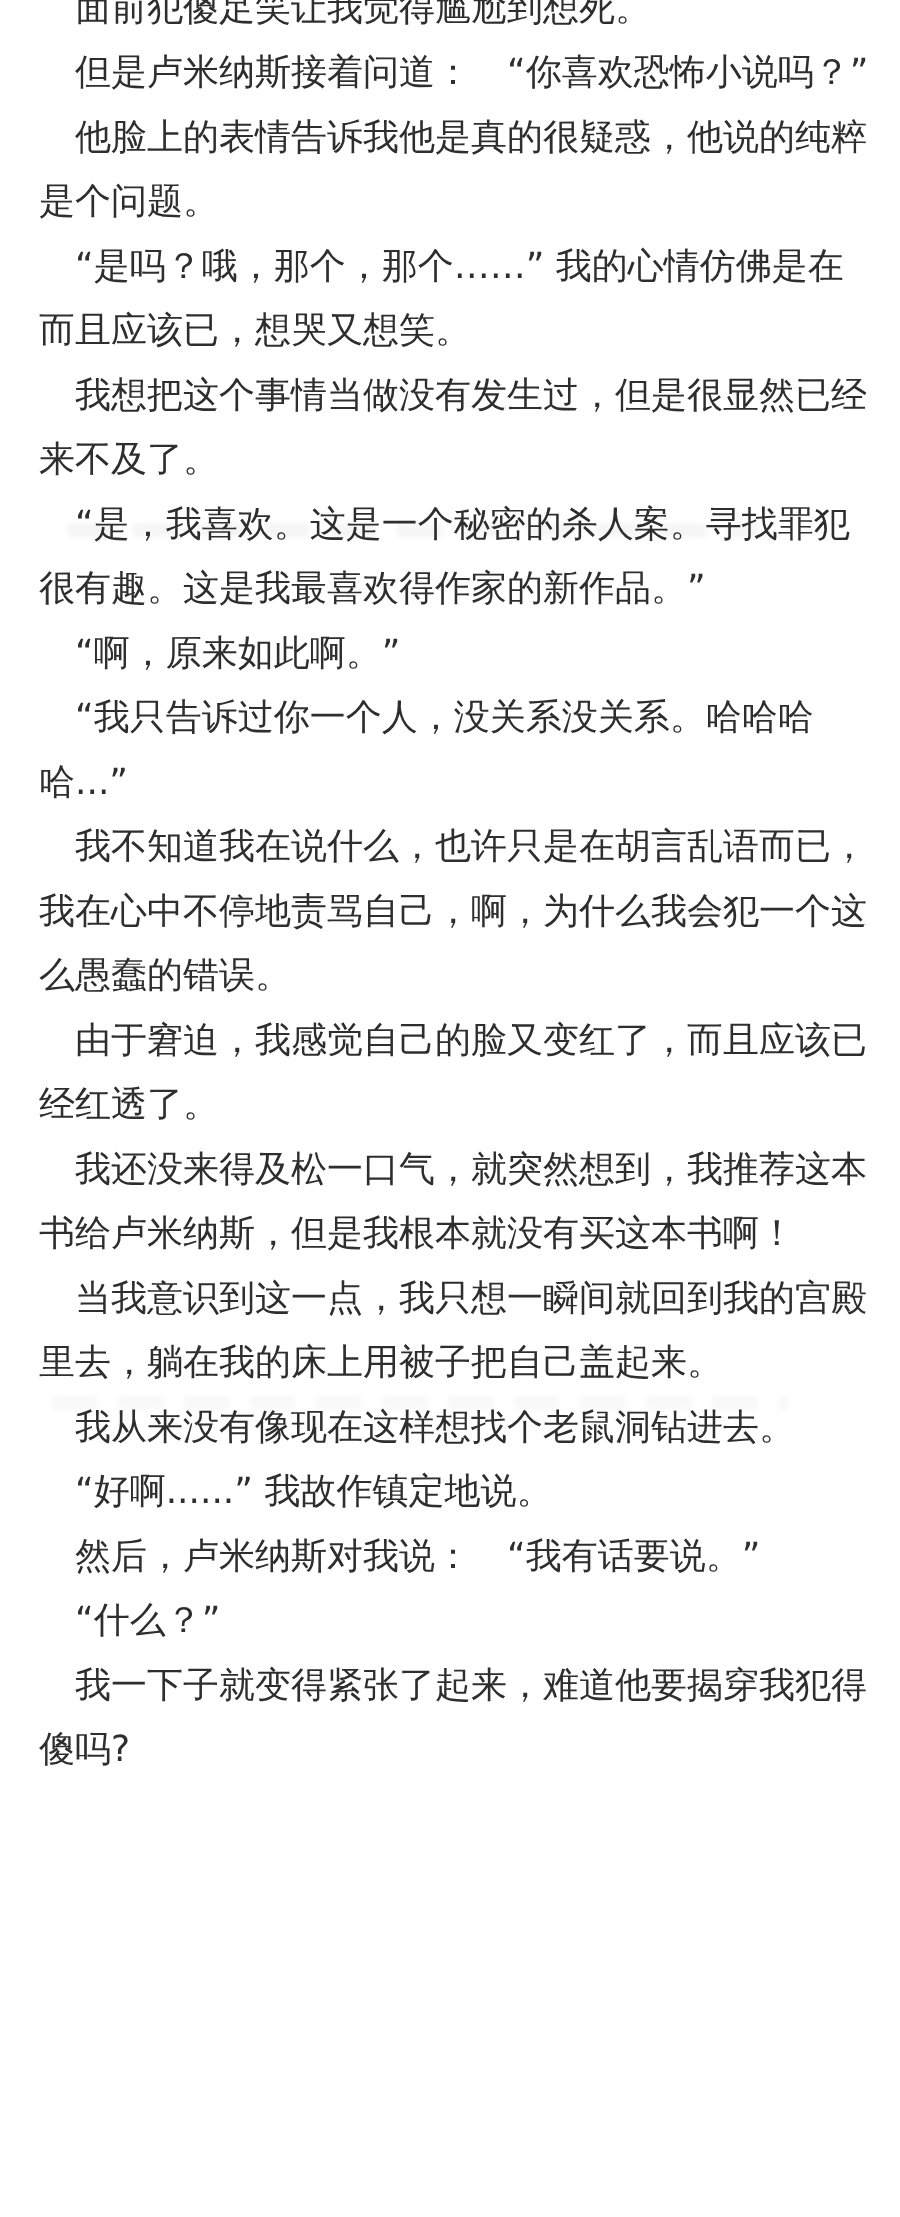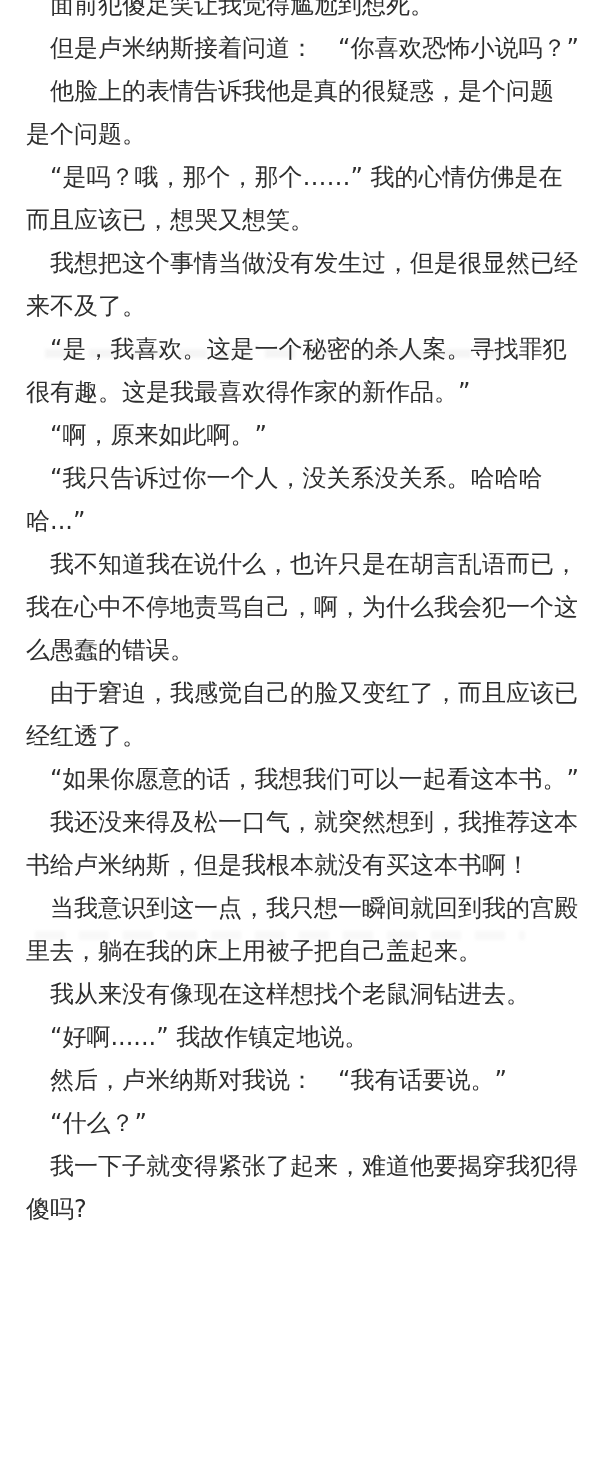--- a/index.html
+++ b/index.html
@@ -93,37 +93,36 @@
       <path d="M44,13 C54,17 60,24 62,33" fill="none" stroke="#262626" stroke-width="2.4" stroke-linecap="round"></path>
       <circle cx="29" cy="46" r="4.2" fill="#262626"></circle>
       <circle cx="59" cy="46" r="4.2" fill="#262626"></circle>
       <path d="M30,60 A14,10 0 0 0 58,60 Z" fill="#262626"></path>
     </svg>
   </div>
 
   <div id="text-col">
       <div class="line first">面前犯傻足笑让我觉得尴尬到想死。</div>
       <div class="line first gap">但是卢米纳斯接着问道：　“你喜欢恐怖小说吗？”</div>
-      <div class="line first gap">他脸上的表情告诉我他是真的很疑惑，是个问题</div>
+      <div class="line first gap">他脸上的表情告诉我他是真的很疑惑，他说的纯粹</div>
       <div class="line">是个问题。</div>
       <div class="line first">“是吗？哦，那个，那个……” 我的心情仿佛是在</div>
       <div class="line">而且应该已，想哭又想笑。</div>
       <div class="line first gap">我想把这个事情当做没有发生过，但是很显然已经</div>
       <div class="line">来不及了。</div>
       <div class="line first gap">“是，我喜欢。这是一个秘密的杀人案。寻找罪犯</div>
       <div class="line">很有趣。这是我最喜欢得作家的新作品。”</div>
       <div class="line first gap">“啊，原来如此啊。”</div>
       <div class="line first gap">“我只告诉过你一个人，没关系没关系。哈哈哈</div>
       <div class="line">哈...”</div>
       <div class="line first gap">我不知道我在说什么，也许只是在胡言乱语而已，</div>
       <div class="line">我在心中不停地责骂自己，啊，为什么我会犯一个这</div>
       <div class="line">么愚蠢的错误。</div>
       <div class="line first gap">由于窘迫，我感觉自己的脸又变红了，而且应该已</div>
       <div class="line">经红透了。</div>
-      <div class="line first gap">“如果你愿意的话，我想我们可以一起看这本书。”</div>
       <div class="line first gap">我还没来得及松一口气，就突然想到，我推荐这本</div>
       <div class="line">书给卢米纳斯，但是我根本就没有买这本书啊！</div>
       <div class="line first">当我意识到这一点，我只想一瞬间就回到我的宫殿</div>
       <div class="line">里去，躺在我的床上用被子把自己盖起来。</div>
       <div class="line first gap">我从来没有像现在这样想找个老鼠洞钻进去。</div>
       <div class="line first gap">“好啊......” 我故作镇定地说。</div>
       <div class="line first gap">然后，卢米纳斯对我说：　“我有话要说。”</div>
       <div class="line first gap">“什么？”</div>
       <div class="line first gap">我一下子就变得紧张了起来，难道他要揭穿我犯得</div>
       <div class="line">傻吗?</div>

